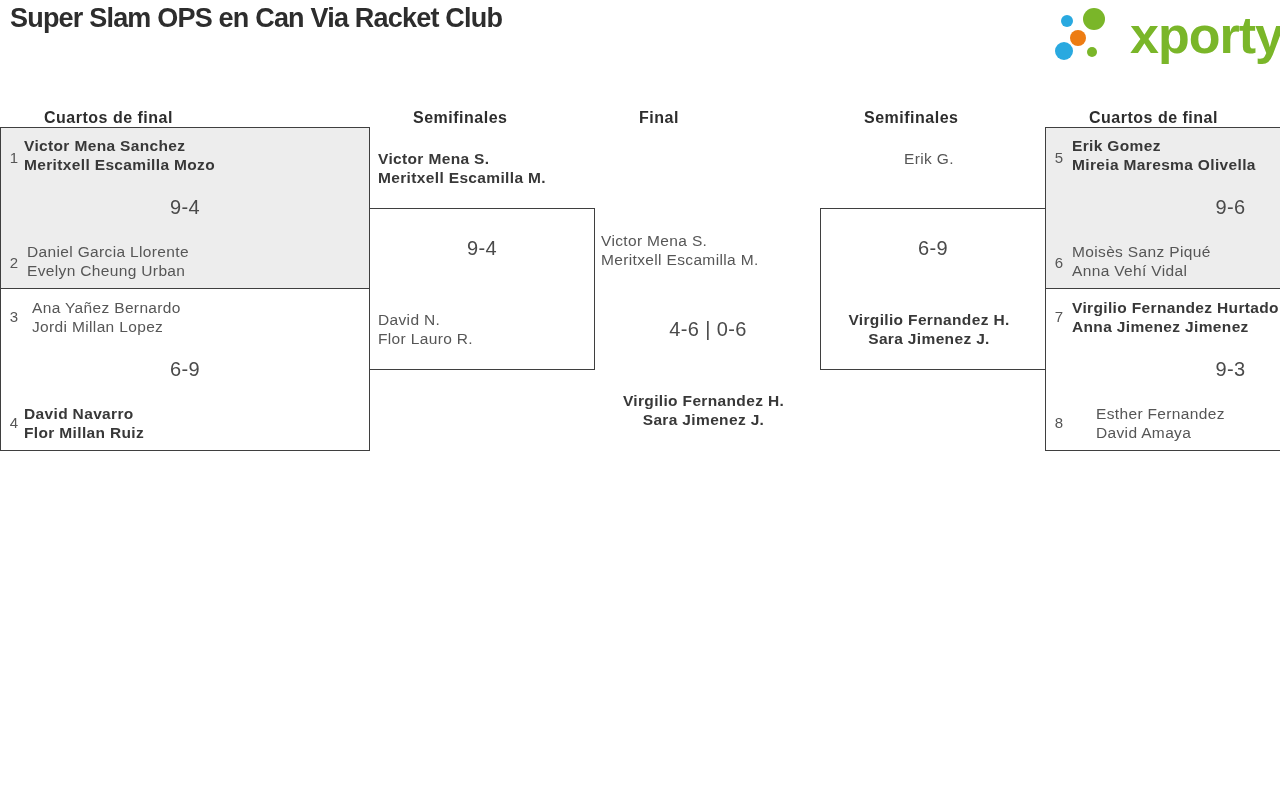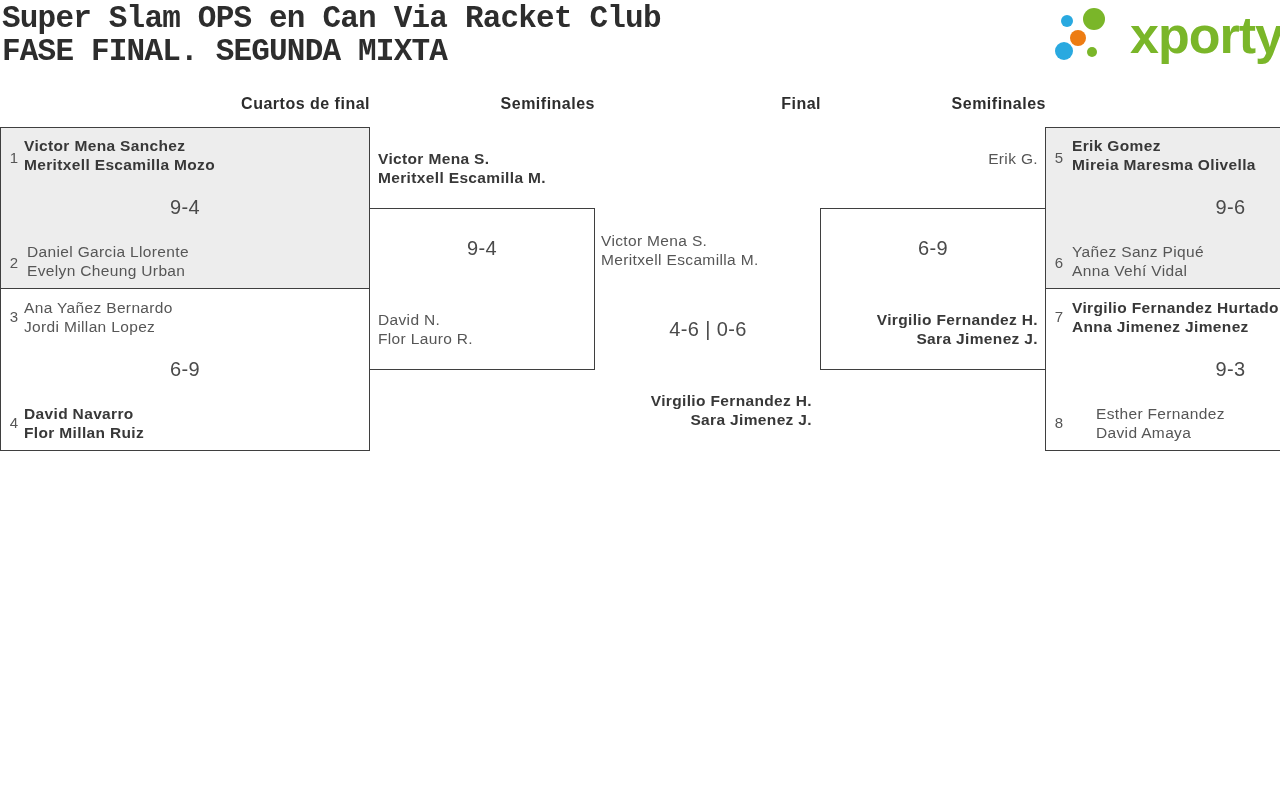--- a/index.html
+++ b/index.html
@@ -7,59 +7,58 @@
     --box_fill:#ededed; --border:#3f3f3f;
     --text_dark:#383838; --text_regular:#565656; --text_score:#4a4a4a; --text_heading:#2d2d2d;
   }
   *{margin:0;padding:0;box-sizing:border-box;}
   html,body{width:1280px;height:796px;}
   body{
     position:relative; overflow:hidden; background:#ffffff;
     font-family:"Liberation Sans", sans-serif;
   }
   .title{
-    position:absolute; left:2px; top:2px;
-    font-size:31px; font-weight:700; line-height:33px; letter-spacing:-0.8px;
-    color:var(--text_heading); white-space:nowrap;font-family:Liberation Mono, monospace;
+    position:absolute; left:10px; top:2px;
+    font-size:27px; font-weight:700; line-height:33px; letter-spacing:-0.8px;
+    color:var(--text_heading); white-space:nowrap;
   }
   .logo{position:absolute; left:1050px; top:0; width:230px; height:75px;}
   .dot{position:absolute; border-radius:50%;}
   .logo-text{
     position:absolute; left:80px; top:10px;
     font-size:52px; font-weight:700; line-height:50px; letter-spacing:-1px;
     color:var(--green);
   }
   .round-header{
-    position:absolute; top:95px; height:20px;
+    position:absolute; top:109px; height:20px;
     font-size:16px; font-weight:600; letter-spacing:.5px;
-    color:var(--text_heading); text-align:right; white-space:nowrap;
+    color:var(--text_heading); text-align:left; white-space:nowrap;margin-left:44px;
   }
   .box{position:absolute; border:1.5px solid var(--border); background:#ffffff;}
   .box.grey{background:var(--box_fill);}
   .team{
     position:absolute; font-size:15.5px; line-height:19px; letter-spacing:.35px;
     color:var(--text_regular); white-space:nowrap;
   }
   .team.winner{font-weight:700; color:var(--text_dark);}
-  .team.right{text-align:right;}
+  .team.right{text-align:center;}
   .score{
     position:absolute; font-size:20px; line-height:19px; letter-spacing:.35px;
     color:var(--text_score); text-align:center; white-space:nowrap;
   }
   .seed{
     position:absolute; font-size:15px; line-height:19px;
     color:var(--text_regular); text-align:center; width:16px;
   }
 </style>
 </head>
 <body>
 
 <div class="title">
   <div>Super Slam OPS en Can Via Racket Club</div>
-  <div>FASE FINAL. SEGUNDA MIXTA</div>
 </div>
 
 <div class="logo">
   <span class="dot" style="left:11px;top:15px;width:12px;height:12px;background:var(--blue)"></span>
   <span class="dot" style="left:33px;top:8px;width:22px;height:22px;background:var(--green)"></span>
   <span class="dot" style="left:20px;top:30px;width:16px;height:16px;background:var(--orange)"></span>
   <span class="dot" style="left:5px;top:42px;width:18px;height:18px;background:var(--blue)"></span>
   <span class="dot" style="left:37px;top:47px;width:10px;height:10px;background:var(--green)"></span>
   <span class="logo-text">xporty</span>
 </div>
@@ -83,21 +82,21 @@
   <div>Meritxell Escamilla Mozo</div>
 </div>
 <div class="score" style="left:0;top:198px;width:370px">9-4</div>
 <div class="seed" style="left:6px;top:253px">2</div>
 <div class="team" style="left:27px;top:242px">
   <div>Daniel Garcia Llorente</div>
   <div>Evelyn Cheung Urban</div>
 </div>
 
 <div class="seed" style="left:6px;top:307px">3</div>
-<div class="team" style="left:24px;top:298px">
+<div class="team" style="left:32px;top:298px">
   <div>Ana Yañez Bernardo</div>
   <div>Jordi Millan Lopez</div>
 </div>
 <div class="score" style="left:0;top:360px;width:370px">6-9</div>
 <div class="seed" style="left:6px;top:413px">4</div>
 <div class="team winner" style="left:24px;top:404px">
   <div>David Navarro</div>
   <div>Flor Millan Ruiz</div>
 </div>
 
@@ -131,21 +130,21 @@
 </div>
 
 <div class="seed" style="left:1051px;top:148px">5</div>
 <div class="team winner" style="left:1072px;top:136px">
   <div>Erik Gomez</div>
   <div>Mireia Maresma Olivella</div>
 </div>
 <div class="score" style="left:1045px;top:198px;width:371px">9-6</div>
 <div class="seed" style="left:1051px;top:253px">6</div>
 <div class="team" style="left:1072px;top:242px">
-  <div>Yañez Sanz Piqué</div>
+  <div>Moisès Sanz Piqué</div>
   <div>Anna Vehí Vidal</div>
 </div>
 
 <div class="seed" style="left:1051px;top:307px">7</div>
 <div class="team winner" style="left:1072px;top:298px">
   <div>Virgilio Fernandez Hurtado</div>
   <div>Anna Jimenez Jimenez</div>
 </div>
 <div class="score" style="left:1045px;top:360px;width:371px">9-3</div>
 <div class="seed" style="left:1051px;top:413px">8</div>

